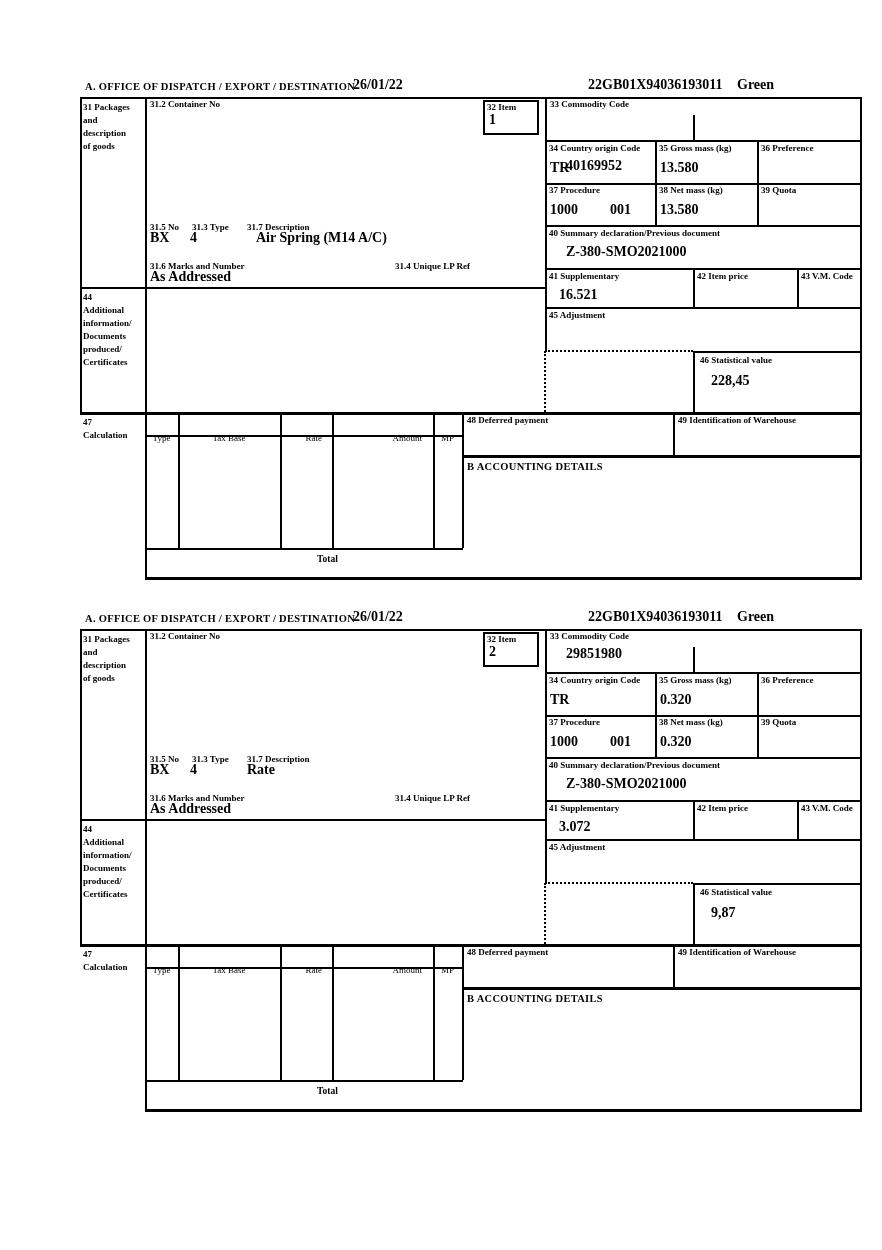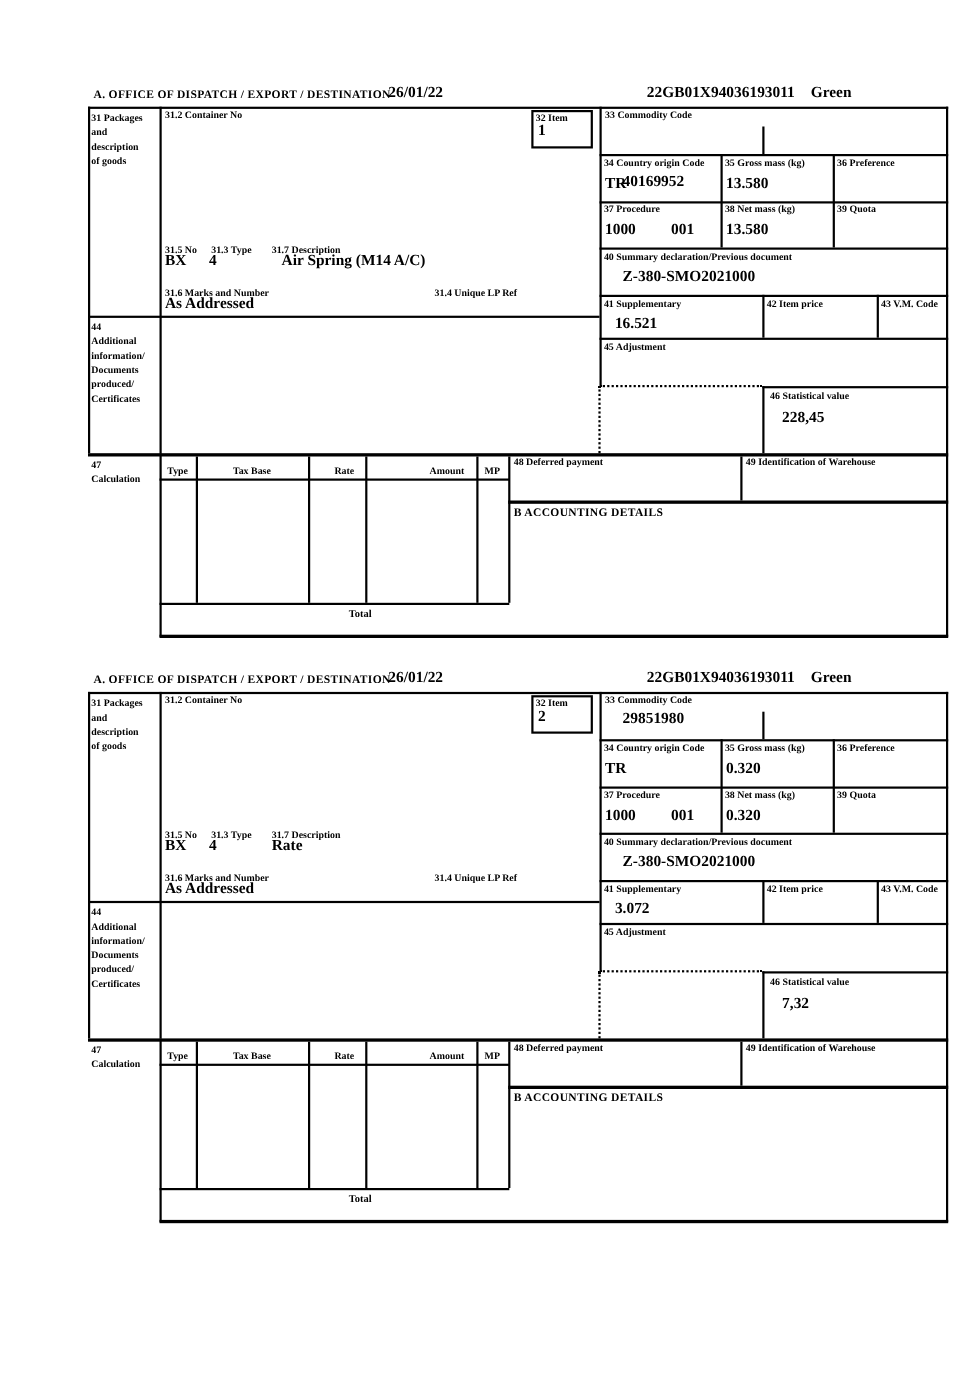--- a/index.html
+++ b/index.html
@@ -7,21 +7,21 @@
   .section{position:absolute;left:0;width:882px;height:520px;}
   .hl,.vl{position:absolute;background:#000;}
   .dotv{position:absolute;border-left:2px dotted #000;}
   .doth{position:absolute;border-top:2px dotted #000;}
   .lbl{position:absolute;font-weight:bold;font-size:9px;line-height:10px;white-space:nowrap;}
   .blk{position:absolute;font-weight:bold;font-size:9px;line-height:13px;white-space:pre-line;}
   .val{position:absolute;font-weight:bold;font-size:14px;line-height:15px;white-space:nowrap;}
   .hdrlbl{position:absolute;font-weight:bold;font-size:10.5px;letter-spacing:.3px;white-space:nowrap;}
   .hdrval{position:absolute;font-weight:bold;font-size:14px;white-space:nowrap;}
   .box32{position:absolute;border:2px solid #000;}
-  .th{position:absolute;font-weight:bold;font-size:9px;top:348px;}
+  .th{position:absolute;font-weight:normal;font-size:9px;top:358px;}
   .acct{position:absolute;font-weight:bold;font-size:10.5px;letter-spacing:.3px;white-space:nowrap;}
   .totallbl{position:absolute;font-weight:bold;font-size:9.5px;text-align:center;}
 </style>
 </head>
 <body>
 
 <div id="page">
 
   <div class="section" style="top:75px;">
 
@@ -208,21 +208,21 @@
     <div class="lbl" style="left:761px;top:110px;">39 Quota</div>
 
     <div class="lbl" style="left:549px;top:153px;">40 Summary declaration/Previous document</div>
     <div class="val" style="left:566px;top:169px;">Z-380-SMO2021000</div>
     <div class="lbl" style="left:549px;top:196px;">41 Supplementary</div>
     <div class="val" style="left:559px;top:212px;">3.072</div>
     <div class="lbl" style="left:697px;top:196px;">42 Item price</div>
     <div class="lbl" style="left:801px;top:196px;">43 V.M. Code</div>
     <div class="lbl" style="left:549px;top:235px;">45 Adjustment</div>
     <div class="lbl" style="left:700px;top:280px;">46 Statistical value</div>
-    <div class="val" style="left:711px;top:298px;">7,32</div>
+    <div class="val" style="left:711px;top:298px;">9,87</div>
 
     <div class="blk" style="left:83px;top:341px;">47
 Calculation</div>
     <div class="th" style="left:145px;width:33px;text-align:center;">Type</div>
     <div class="th" style="left:178px;width:102px;text-align:center;">Tax Base</div>
     <div class="th" style="left:280px;width:47px;text-align:right;padding-right:5px;box-sizing:border-box;">Rate</div>
     <div class="th" style="left:332px;width:96px;text-align:right;padding-right:6px;box-sizing:border-box;">Amount</div>
     <div class="th" style="left:433px;width:29px;text-align:center;">MP</div>
     <div class="lbl" style="left:467px;top:340px;">48 Deferred payment</div>
     <div class="lbl" style="left:678px;top:340px;">49 Identification of Warehouse</div>

